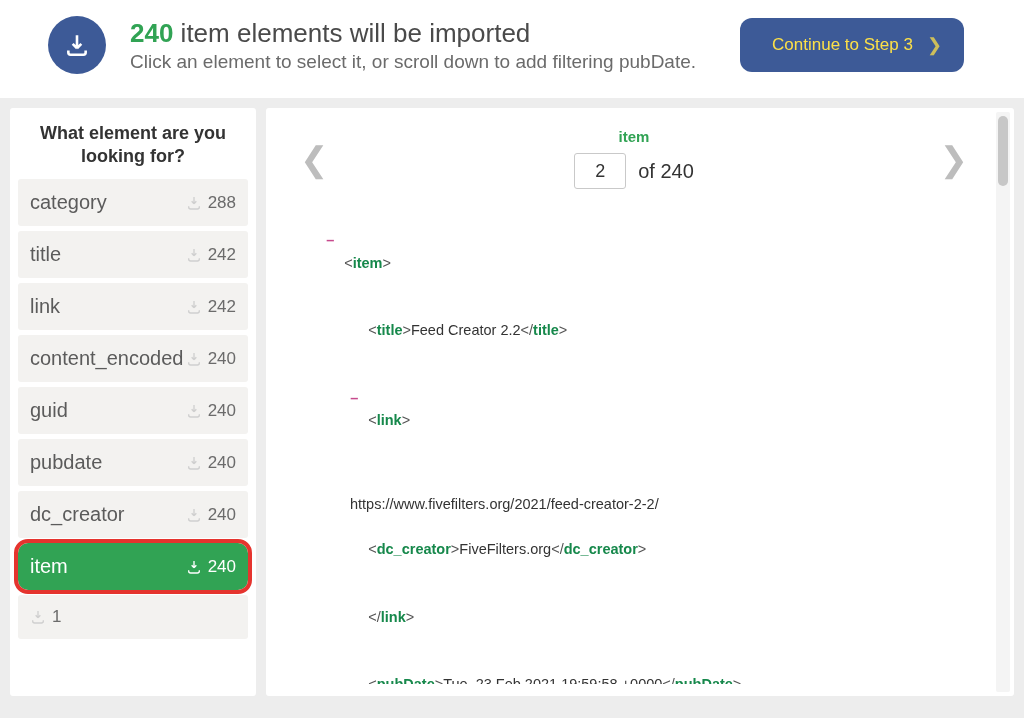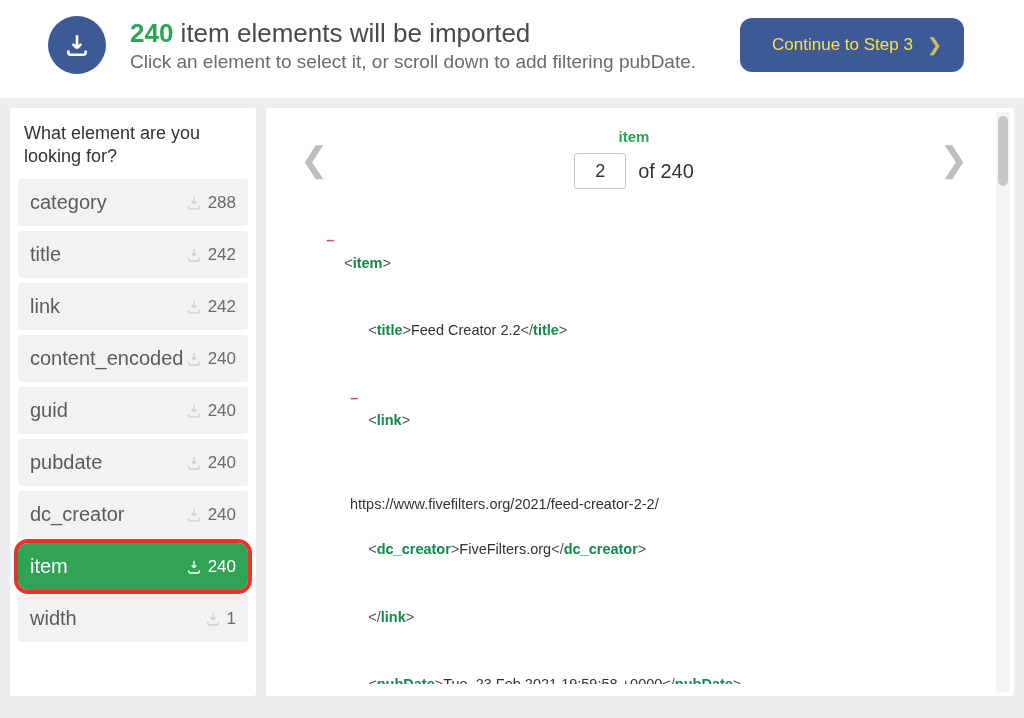--- a/index.html
+++ b/index.html
@@ -64,22 +64,22 @@
   .sidebar {
     background: #fff;
     width: 246px;
     border-radius: 3px;
     padding: 14px 8px 8px 8px;
     flex-shrink: 0;
     overflow-y: auto;
   }
   .sidebar h3 {
     font-size: 18px;
-    font-weight: 400;
-    text-align: left;
+    font-weight: 700;
+    text-align: center;
     line-height: 1.25;
     padding: 0 6px 12px 6px;
   }
   .elem-list { display: flex; flex-direction: column; gap: 5px; }
   .elem-row {
     display: flex; align-items: center;
     background: #f3f2f0;
     border-radius: 3px;
     padding: 12px 12px;
     cursor: pointer;
@@ -281,21 +281,20 @@
         <div class="elem-row selected">
           <span class="name">item</span>
           <span class="dl-icon">
             <svg viewBox="0 0 24 24">
               <path d="M12 3v10m0 0 3.5-3.5M12 13 8.5 9.5M4 17v1a3 3 0 0 0 3 3h10a3 3 0 0 0 3-3v-1"></path>
             </svg>
           </span>
           <span class="cnt">240</span>
         </div>
         <div class="elem-row">
-          <span class="name">width</span>
           <span class="dl-icon">
             <svg viewBox="0 0 24 24">
               <path d="M12 3v10m0 0 3.5-3.5M12 13 8.5 9.5M4 17v1a3 3 0 0 0 3 3h10a3 3 0 0 0 3-3v-1"></path>
             </svg>
           </span>
           <span class="cnt">1</span>
         </div>
       </div>
   </div>
 

